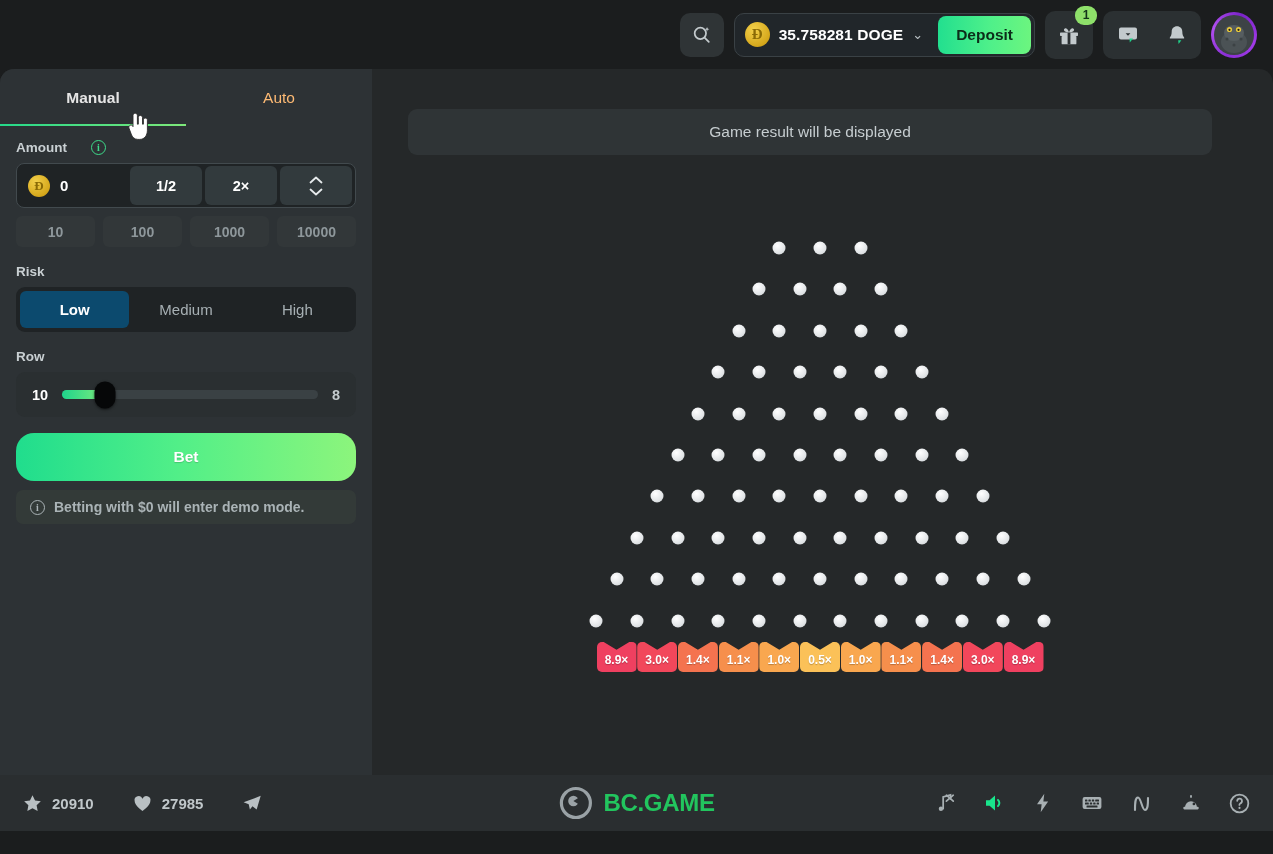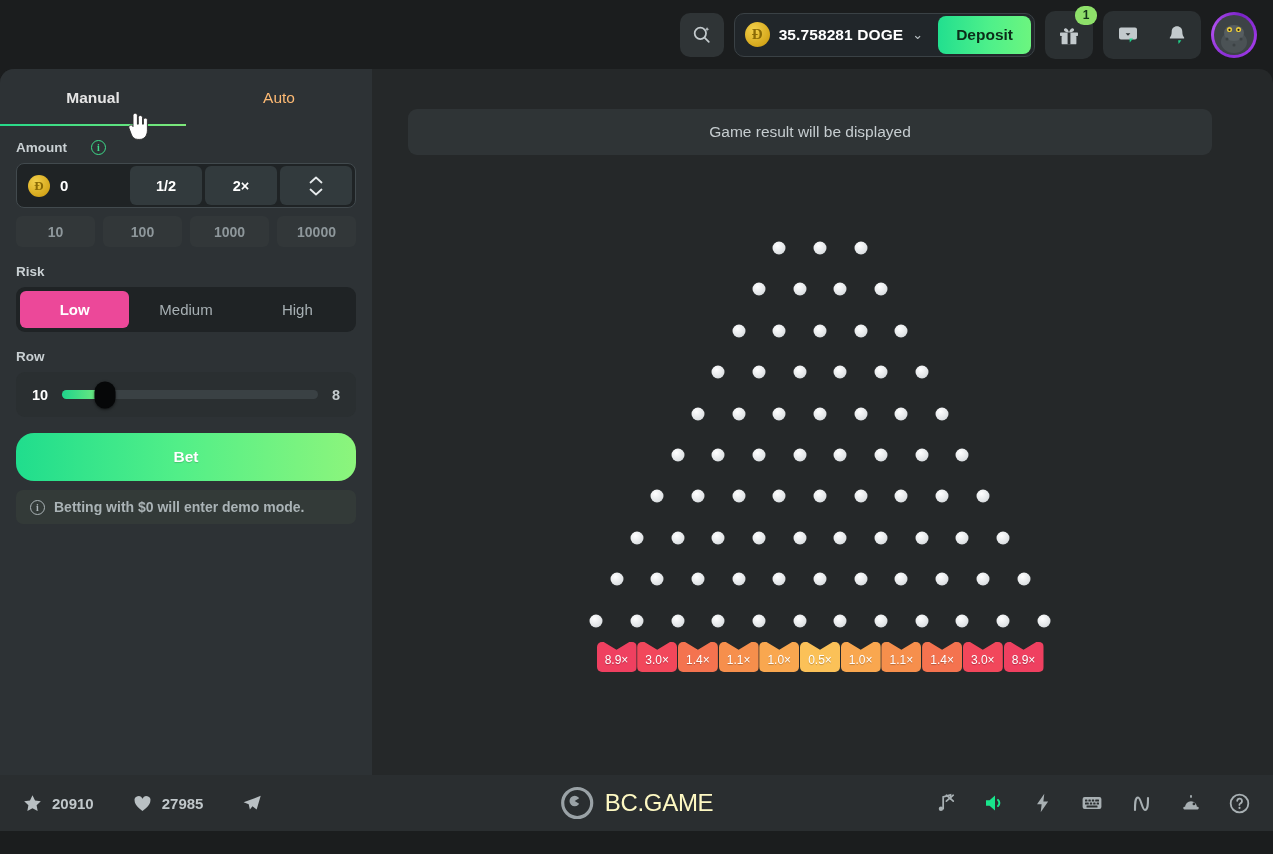--- a/index.html
+++ b/index.html
@@ -122,21 +122,21 @@
     font-size:14px; font-weight:700; color:#8e979b; cursor:pointer;
   }
 
   .risk-row{
     height:45px; background:#1f2325; border-radius:9px; display:flex; padding:4px; gap:2px;
   }
   .risk{
     flex:1; border-radius:6px; display:flex;align-items:center;justify-content:center;
     font-size:15px; color:#a7b0b4; cursor:pointer;
   }
-  .risk.active{ background:#ec4899; color:#fff; font-weight:700;}
+  .risk.active{ background:#0c4a6e; color:#fff; font-weight:700;}
 
   .row-slider{
     height:45px; background:#2a2f31; border-radius:9px;
     display:flex; align-items:center; padding:0 16px; gap:14px;
   }
   .slider-end{ font-size:14.5px; font-weight:700; color:#fff; }
   .slider-end.muted{ color:#c4cbce; }
   .track{
     flex:1; height:9px; border-radius:5px; background:#3a4144; position:relative;
   }
@@ -180,35 +180,35 @@
   .peg{
     position:absolute; width:13px; height:13px; border-radius:50%;
     background:radial-gradient(circle at 38% 32%, #ffffff, #e2e5e7 60%, #c5cacd);
     transform:translate(-50%,-50%);
   }
   .mult{
     position:absolute; width:40px; height:30px;
     transform:translateX(-50%);
     display:flex; align-items:flex-end; justify-content:center;
     padding-bottom:5px;
-    font-size:12px; font-weight:400; color:#fff;
+    font-size:12px; font-weight:700; color:#fff;
     border-radius:5px;
     clip-path: polygon(0 0, 18% 0, 50% 26%, 82% 0, 100% 0, 100% 100%, 0 100%);
     text-shadow:0 1px 1px rgba(0,0,0,.25);
   }
 
   
   .bottombar{
     position:absolute; left:0; top:775px; width:1273px; height:56px;
     background:#2a2e30;
     display:flex; align-items:center; padding:0 22px;
   }
   .stat{ display:flex; align-items:center; gap:9px; margin-right:38px; color:#c0c7ca; font-size:15px; font-weight:600;}
   .brand{ position:absolute; left:50%; transform:translateX(-50%); display:flex; align-items:center; gap:11px;}
-  .brand-text{ font-size:24px; font-weight:400; color:#fef9c3; letter-spacing:-.3px;}
+  .brand-text{ font-size:24px; font-weight:700; color:#22c55e; letter-spacing:-.3px;}
   .bricons{ margin-left:auto; display:flex; align-items:center; gap:26px;}
   .bricon{ cursor:pointer; display:flex; align-items:center; justify-content:center; }
 
   .footer-strip{ position:absolute; left:0; top:831px; width:1273px; height:23px; background:#1b1d1e;}
 
   .cursor{
     position:absolute; width:26px; height:30px; pointer-events:none; z-index:99;
   }
 </style>
 </head>

